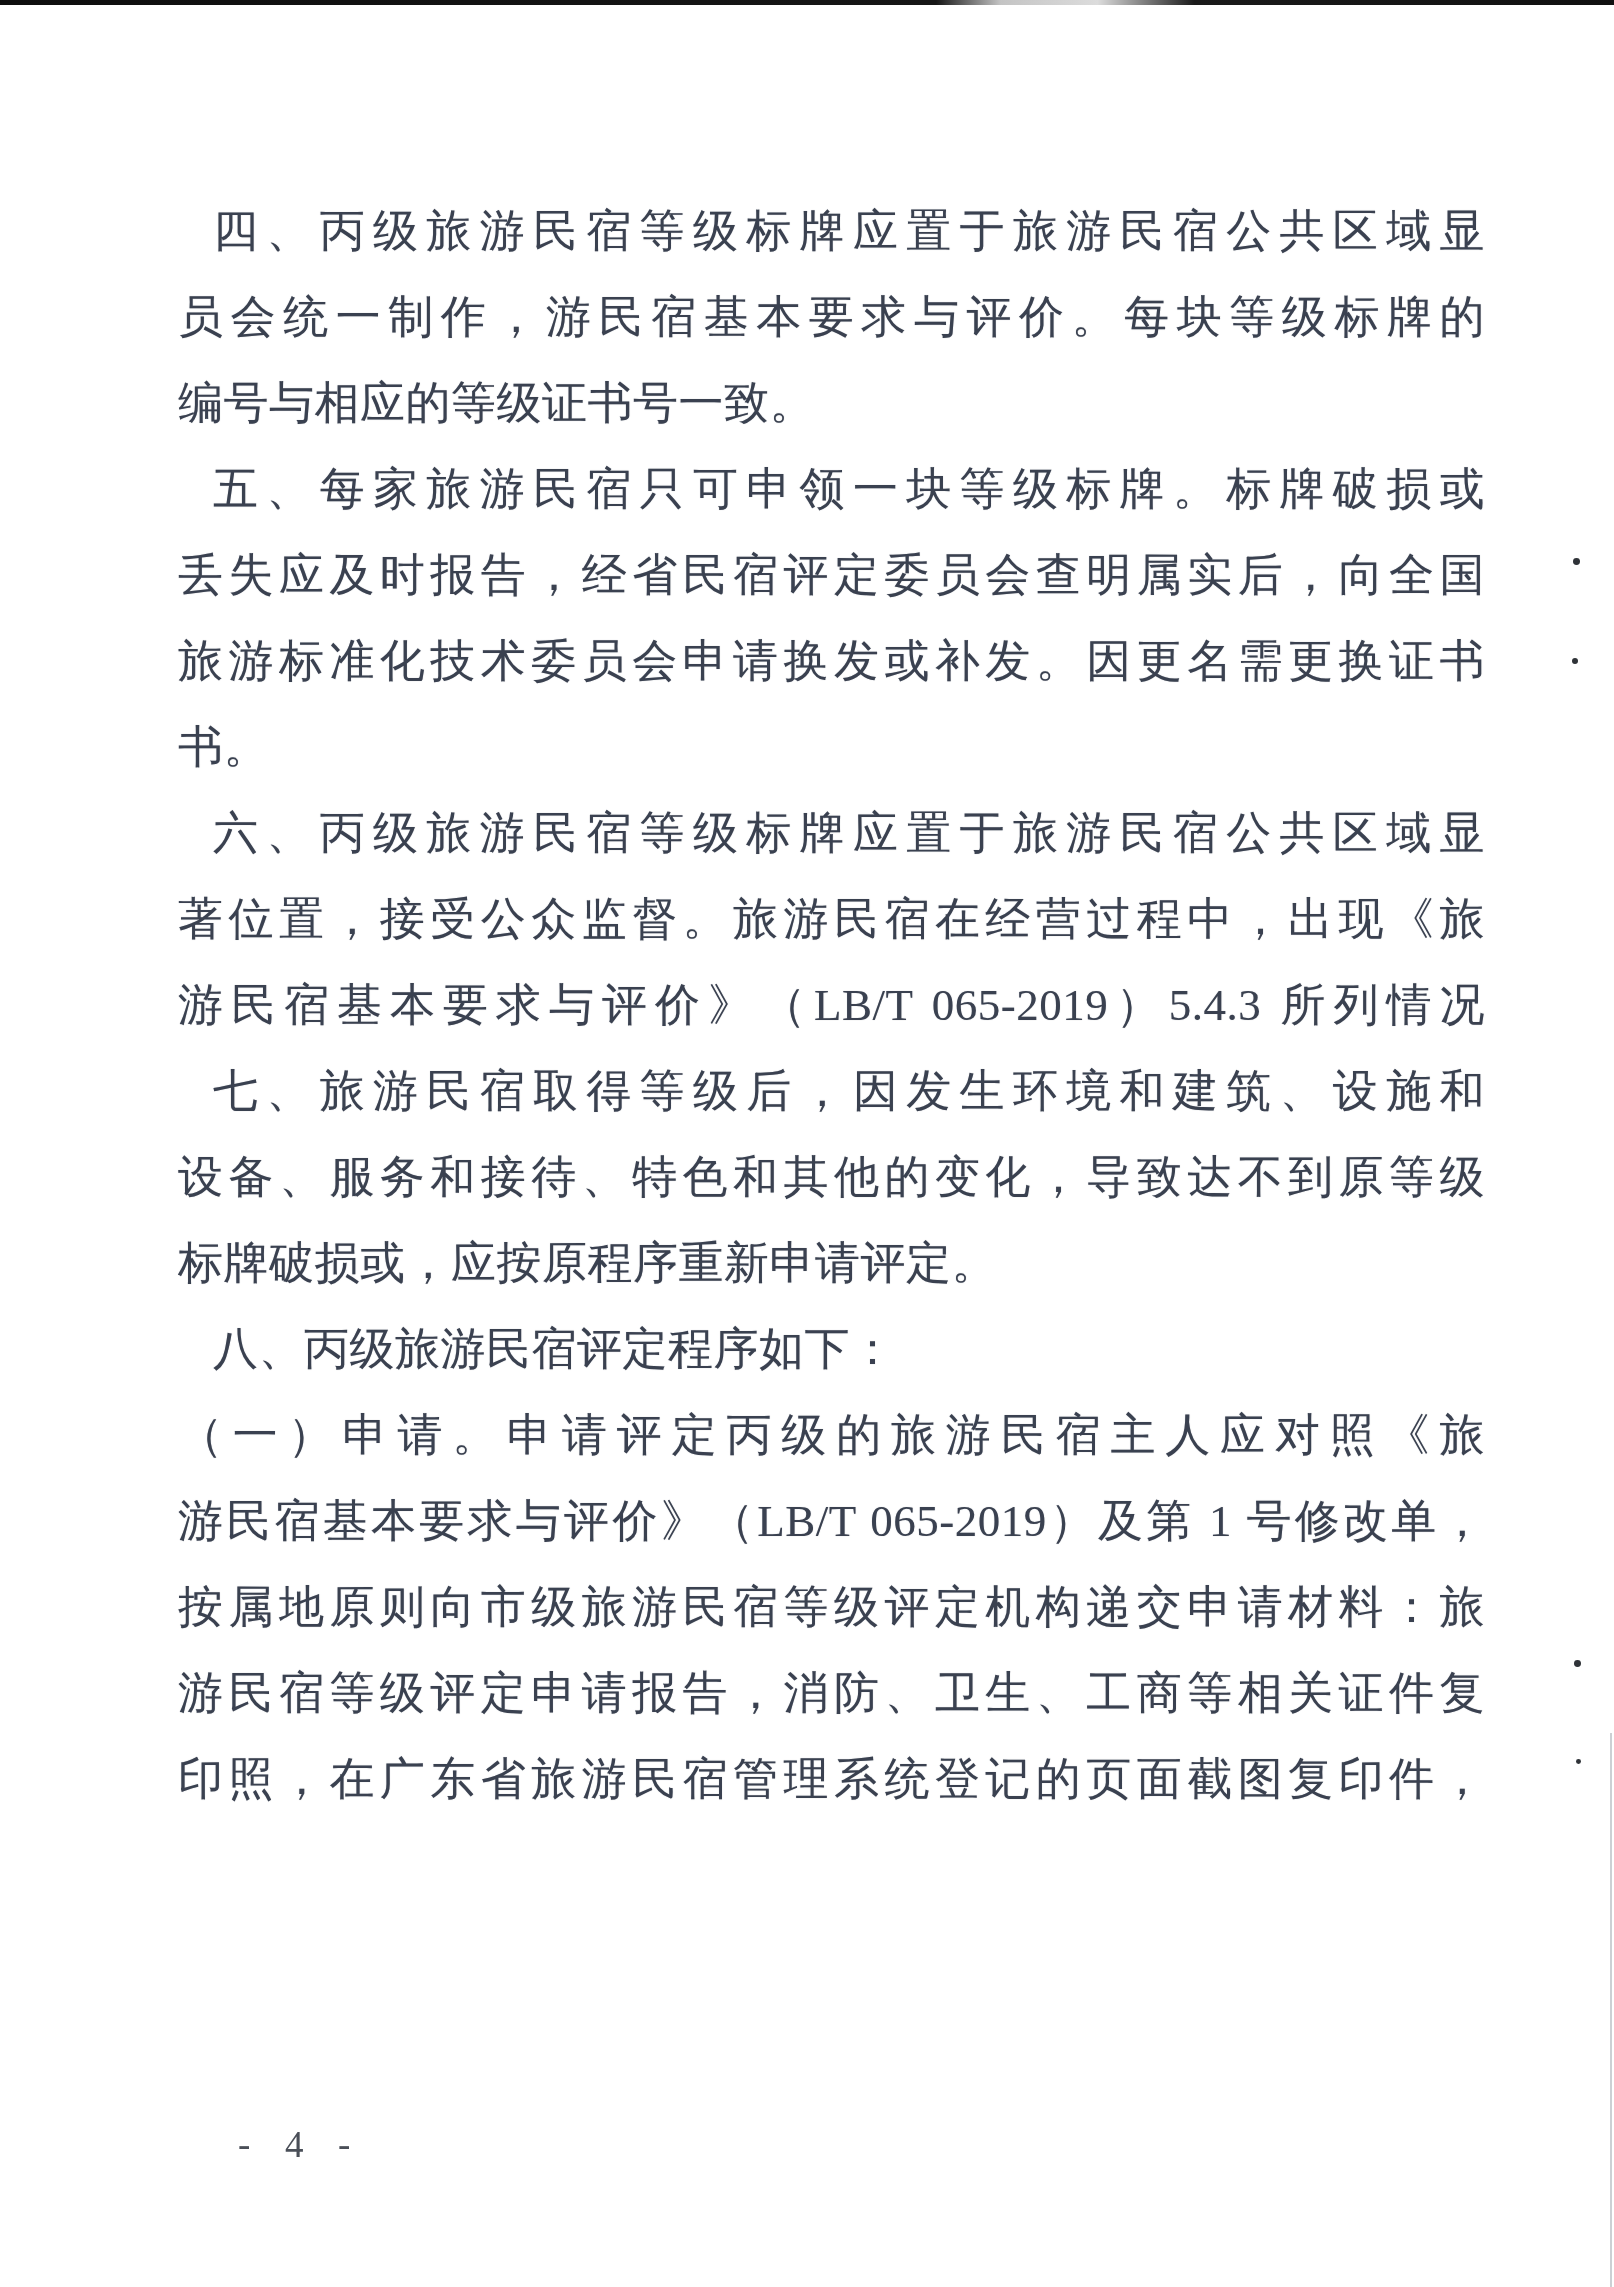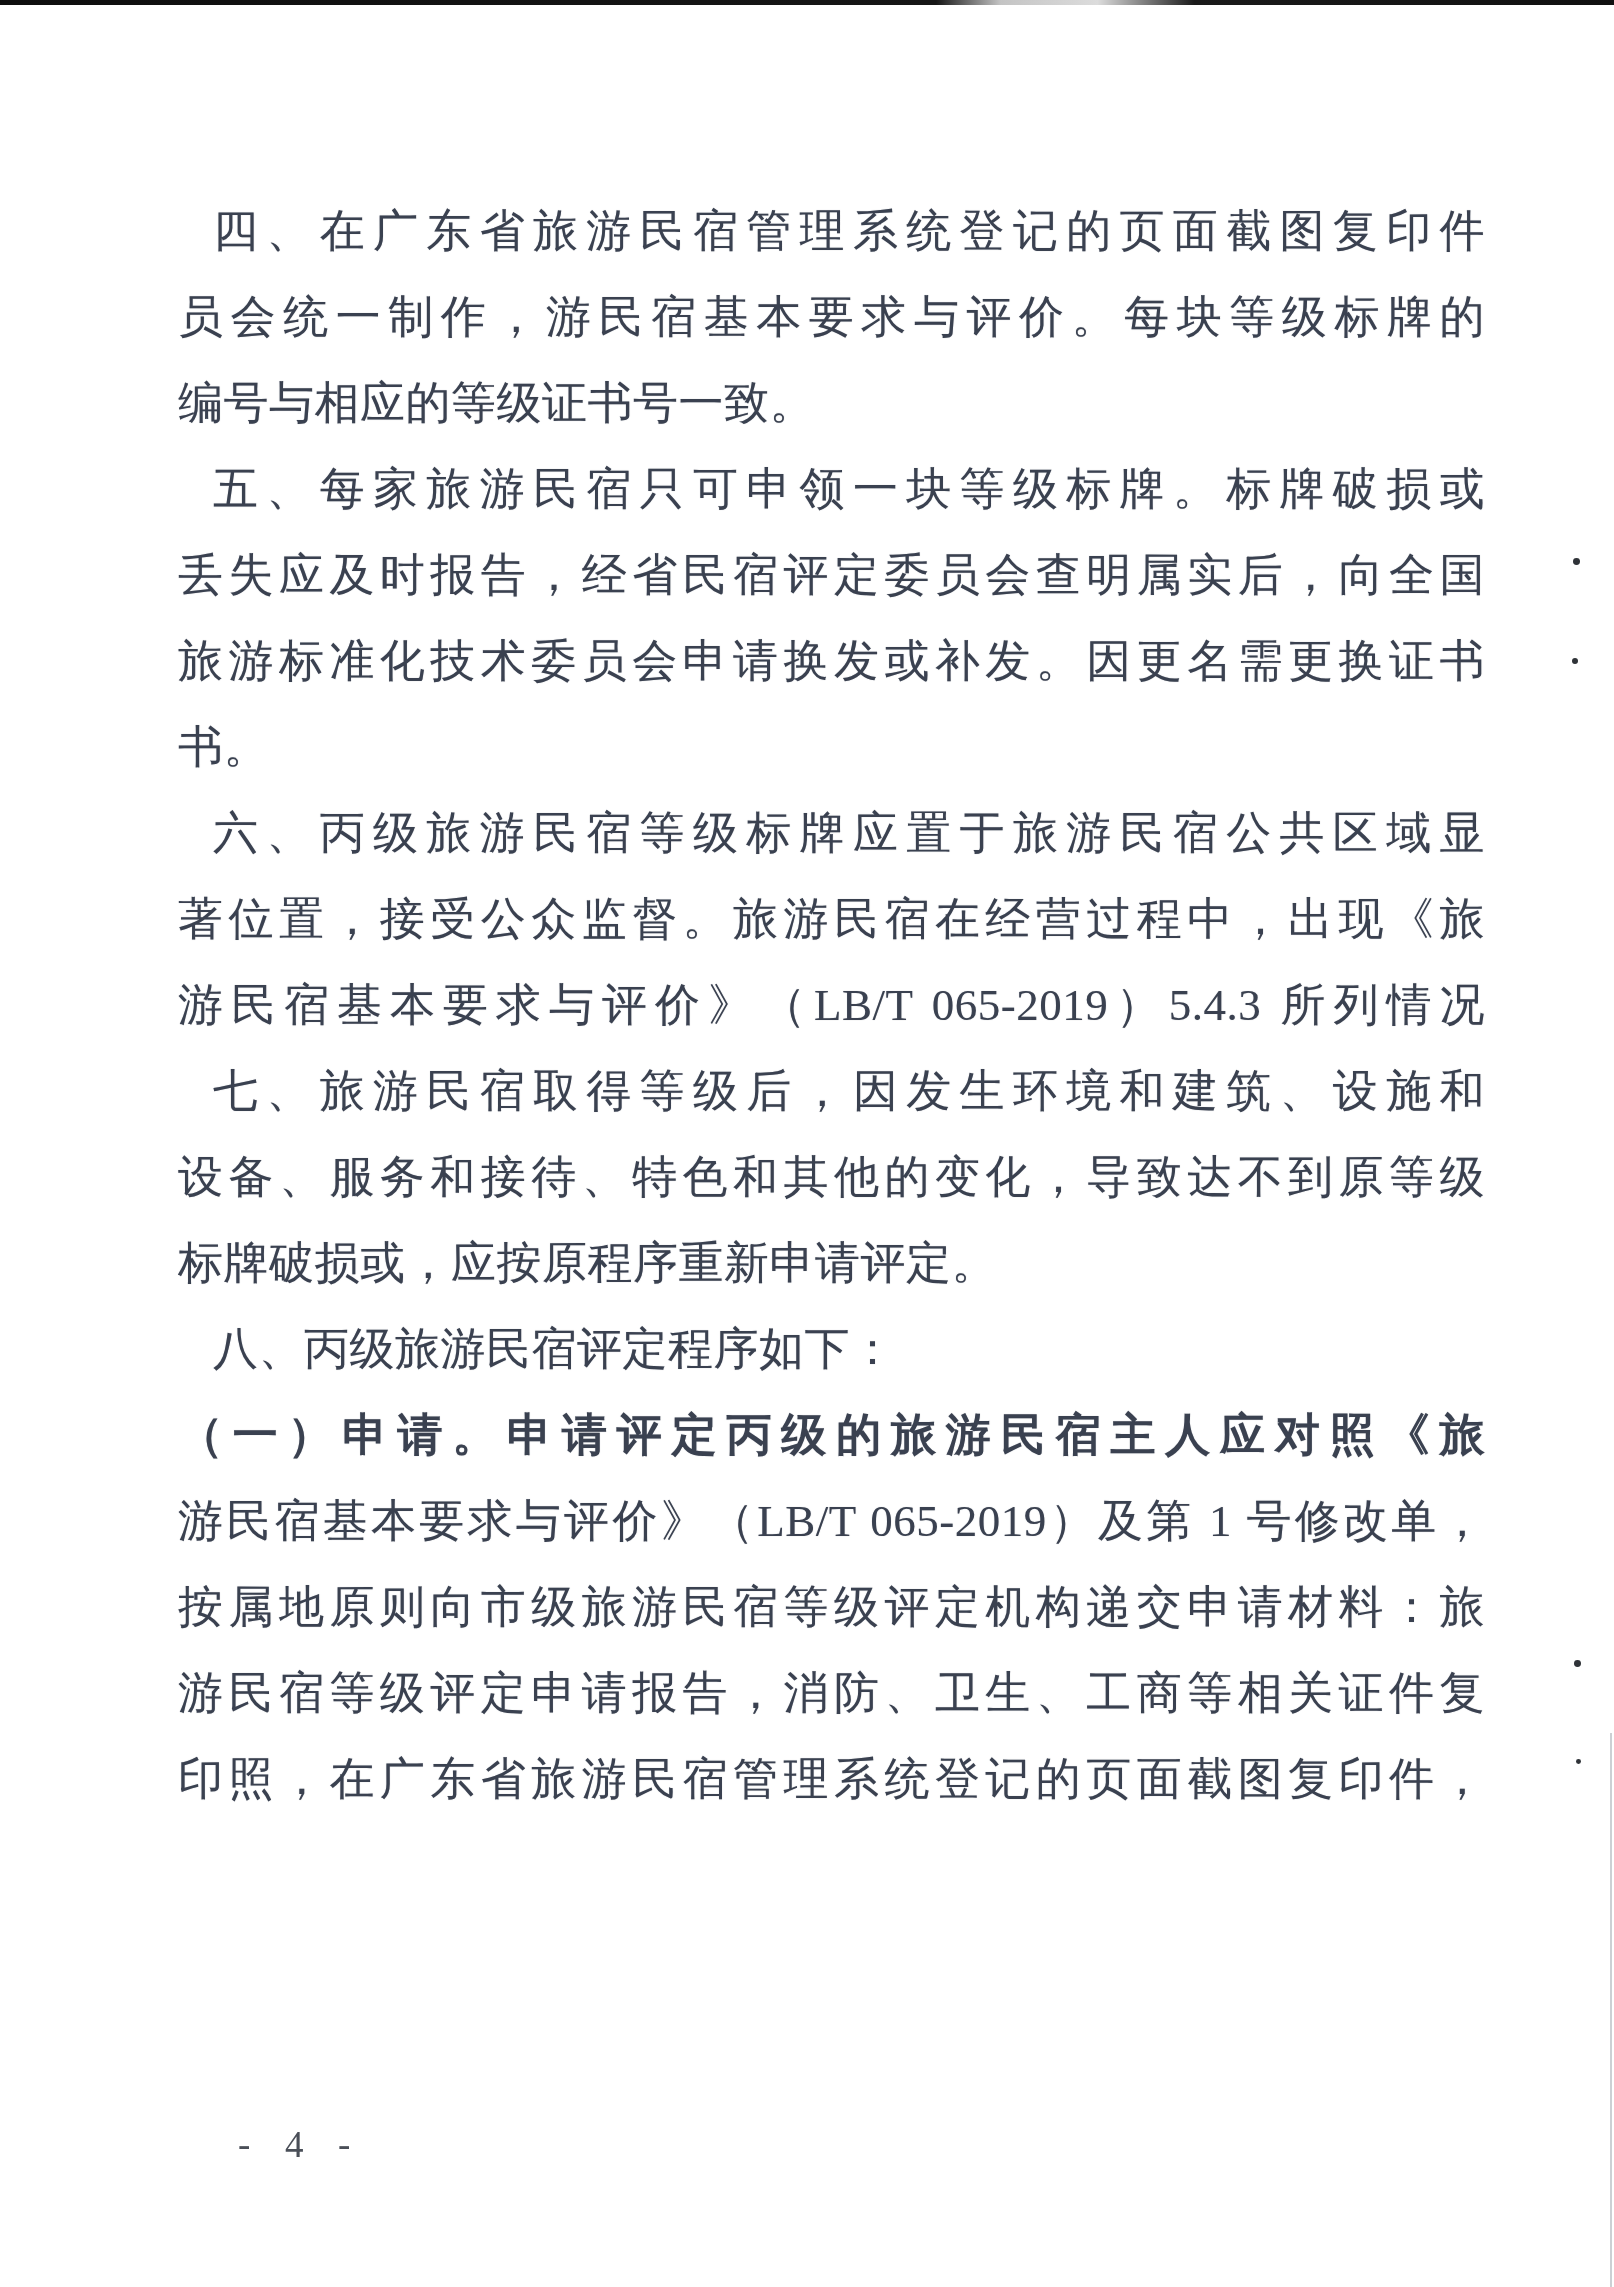--- a/index.html
+++ b/index.html
@@ -38,21 +38,21 @@
     text-align-last: justify;
     text-justify: inter-character;
     letter-spacing: 0.5px;
     text-shadow: 0 0 1px rgba(58,65,80,0.35);
   }
   .line.short {
     text-align: left;
     text-align-last: left;
   }
   .line.indent { padding-left: 35px; }
-  .line.indent-paren { padding-left: 0; font-weight: bold; }
+  .line.indent-paren { padding-left: 0; }
   .page-number {
     position: absolute;
     left: 238px; top: 2115px;
     font-size: 37px;
     line-height: 59px;
     letter-spacing: 12.7px;
     color: var(--pageno, #4a4f58);
   }
   .speck {
     position: absolute;
@@ -67,21 +67,21 @@
   }
 </style>
 </head>
 <body>
 
 <div class="page">
 
   <div class="top-edge"></div>
 
   <div class="text-block">
-    <div class="line indent">四、在广东省旅游民宿管理系统登记的页面截图复印件</div>
+    <div class="line indent">四、丙级旅游民宿等级标牌应置于旅游民宿公共区域显</div>
     <div class="line">员会统一制作，游民宿基本要求与评价。每块等级标牌的</div>
     <div class="line short">编号与相应的等级证书号一致。</div>
     <div class="line indent">五、每家旅游民宿只可申领一块等级标牌。标牌破损或</div>
     <div class="line">丢失应及时报告，经省民宿评定委员会查明属实后，向全国</div>
     <div class="line">旅游标准化技术委员会申请换发或补发。因更名需更换证书</div>
     <div class="line short">书。</div>
     <div class="line indent">六、丙级旅游民宿等级标牌应置于旅游民宿公共区域显</div>
     <div class="line">著位置，接受公众监督。旅游民宿在经营过程中，出现《旅</div>
     <div class="line">游民宿基本要求与评价》（LB/T 065-2019）5.4.3 所列情况</div>
     <div class="line indent">七、旅游民宿取得等级后，因发生环境和建筑、设施和</div>

